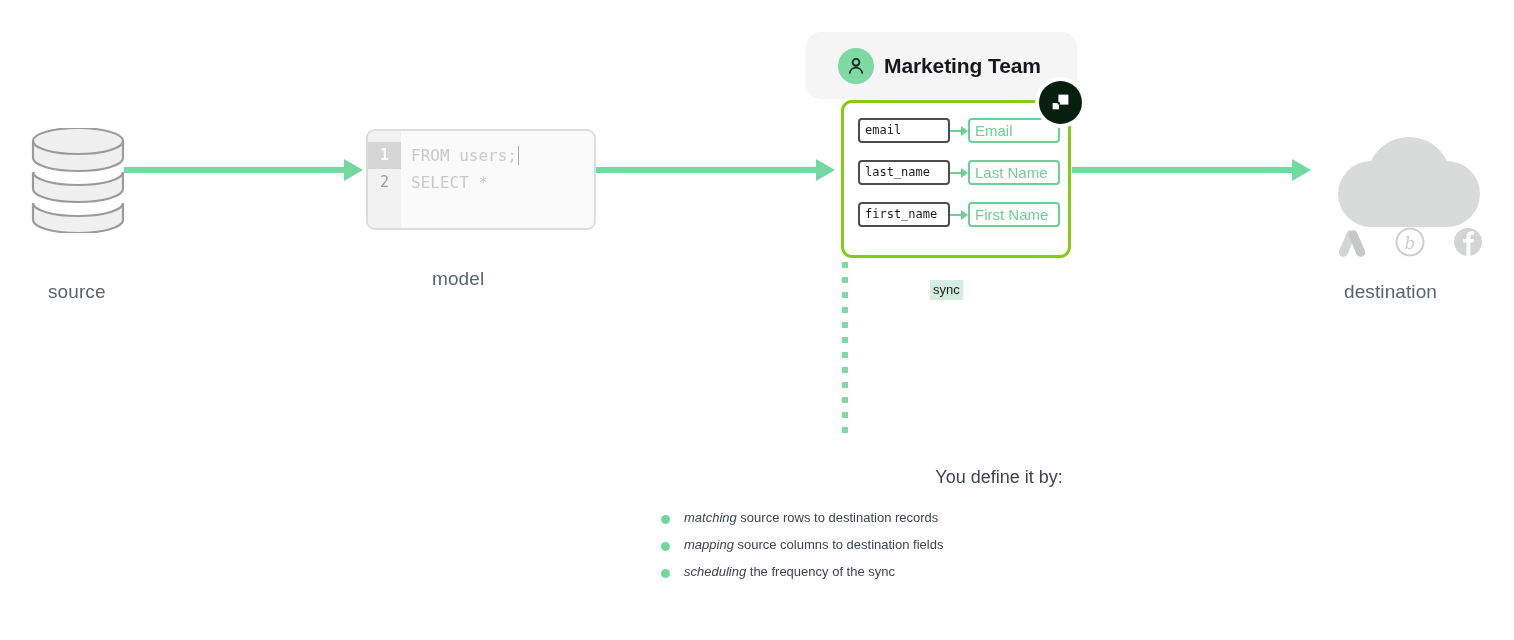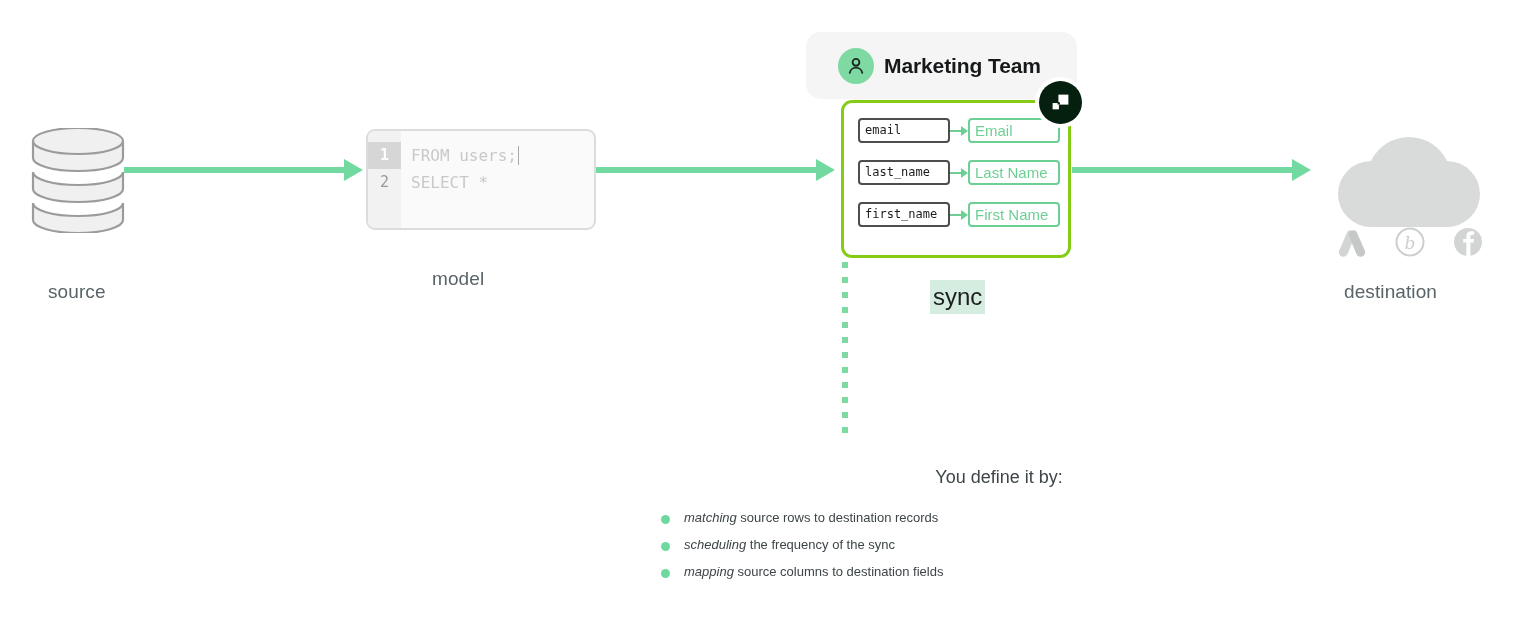--- a/index.html
+++ b/index.html
@@ -221,21 +221,21 @@
     left: 0;
     width: 6px; height: 6px;
     background: #7fd9a3;
     display: block;
   }
 
   
   .sync-label {
     position: absolute;
     left: 930px; top: 280px;
-    font-size: 24px;
+    font-size: 13px;
     color: #1d1d1d;
     background: #d5ece0;
     padding: 2px 3px;
     line-height: 1.25;
   }
 
   
   .dest-wrap { position: absolute; left: 1325px; top: 130px; width: 165px; height: 130px; }
   .dest-icons {
     position: absolute;
@@ -413,18 +413,18 @@
       </svg>
     </span>
   </div>
 
   <div class="stage-label" style="left:1344px; top:281px;">destination</div>
 
   <div class="copy">
     <p class="sub">You define it by:</p>
     <ul>
       <li><span class="dot"></span><em>matching</em><span> source rows to destination records</span></li>
+      <li><span class="dot"></span><em>mapping</em><span> source columns to destination fields</span></li>
       <li><span class="dot"></span><em>scheduling</em><span> the frequency of the sync</span></li>
-      <li><span class="dot"></span><em>mapping</em><span> source columns to destination fields</span></li>
     </ul>
   </div>
 
 </div>
 
 </body></html>

